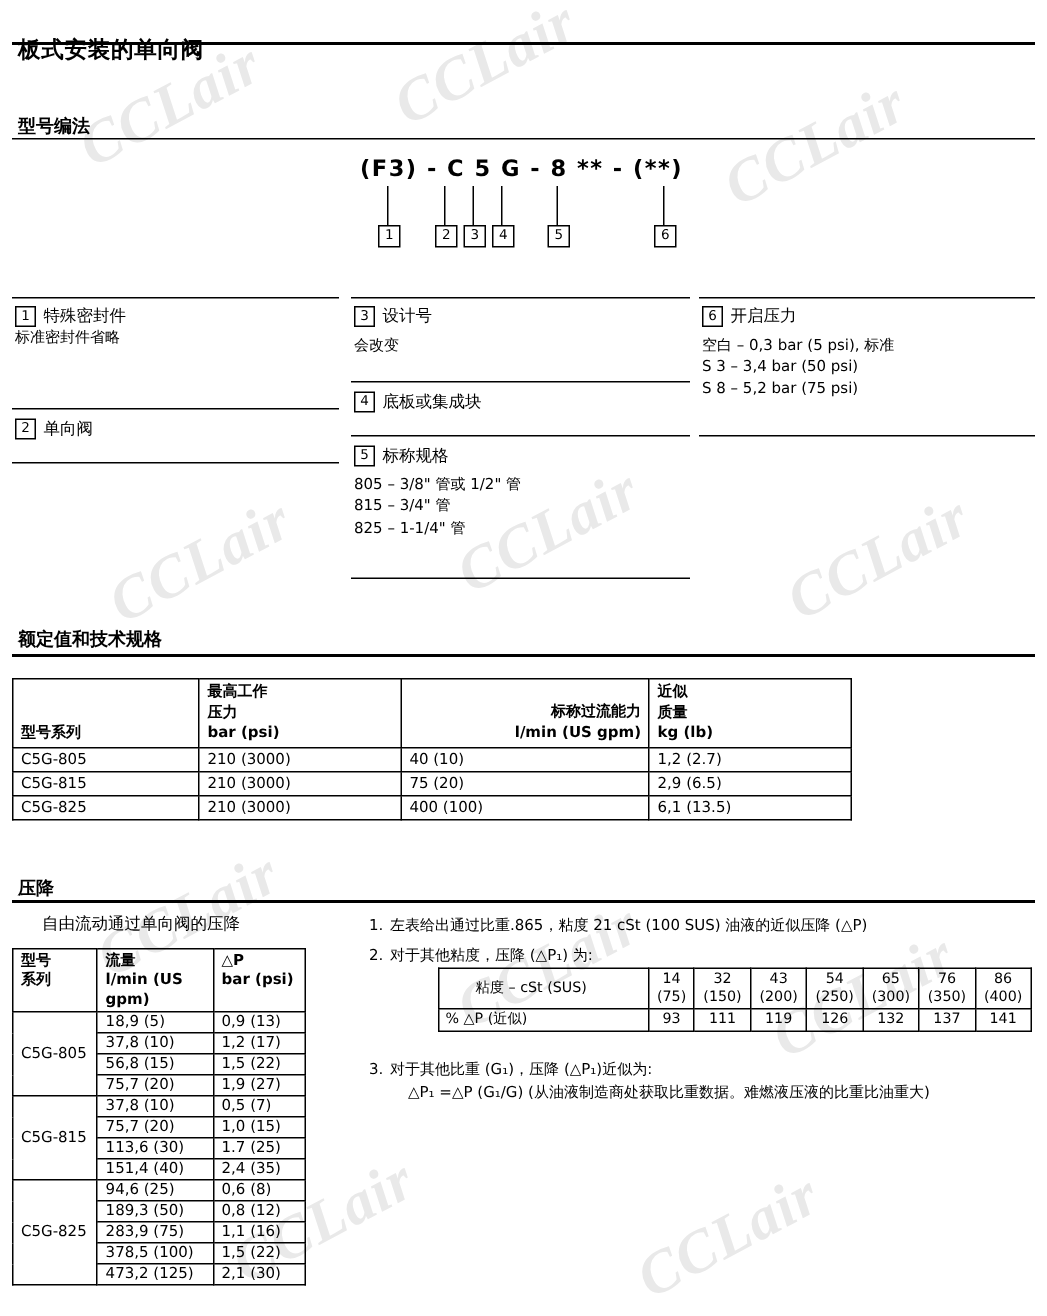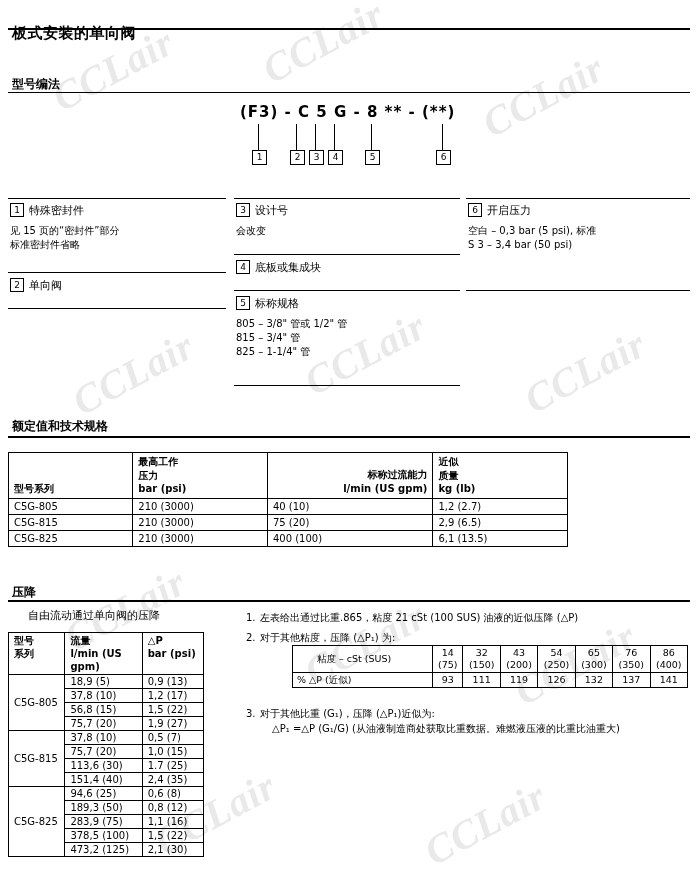--- a/index.html
+++ b/index.html
@@ -138,21 +138,20 @@
     <div class="callout" style="left:252px;top:150px;">1</div>
     <div class="callout" style="left:290px;top:150px;">2</div>
     <div class="callout" style="left:309px;top:150px;">3</div>
     <div class="callout" style="left:328px;top:150px;">4</div>
     <div class="callout" style="left:365px;top:150px;">5</div>
     <div class="callout" style="left:436px;top:150px;">6</div>
 
     <div class="rule" style="left:8px;top:198px;width:218px;height:1px;"></div>
     <div class="lg" style="left:10px;top:203px;width:218px;">
       <span class="num">1</span><span class="ttl">特殊密封件</span>
-      <div class="sub">见 15 页的“密封件”部分</div>
       <div style="font-size:10px;">标准密封件省略</div>
     </div>
     <div class="rule" style="left:8px;top:272px;width:218px;height:1px;"></div>
     <div class="lg" style="left:10px;top:278px;width:218px;">
       <span class="num">2</span><span class="ttl">单向阀</span>
     </div>
     <div class="rule" style="left:8px;top:308px;width:218px;height:1px;"></div>
 
     <div class="rule" style="left:234px;top:198px;width:226px;height:1px;"></div>
     <div class="lg" style="left:236px;top:203px;width:226px;">
@@ -170,20 +169,21 @@
       <div style="font-size:10px;">815 – 3/4" 管</div>
       <div style="font-size:10px;">825 – 1-1/4" 管</div>
     </div>
     <div class="rule" style="left:234px;top:385px;width:226px;height:1px;"></div>
 
     <div class="rule" style="left:466px;top:198px;width:224px;height:1px;"></div>
     <div class="lg" style="left:468px;top:203px;width:224px;">
       <span class="num">6</span><span class="ttl">开启压力</span>
       <div class="sub">空白 – 0,3 bar (5 psi), 标准</div>
       <div style="font-size:10px;">S 3  – 3,4 bar (50 psi)</div>
+      <div style="font-size:10px;">S 8  – 5,2 bar (75 psi)</div>
     </div>
     <div class="rule" style="left:466px;top:290px;width:224px;height:1px;"></div>
 
     <div class="hdr" style="left:12px;top:418px;">额定值和技术规格</div>
     <div class="rule" style="left:8px;top:436px;width:682px;height:2px;"></div>
 
     <table class="spec-tbl">
       <tbody>
           <tr class="tall">
         <th style="width:110px;vertical-align:bottom;">

